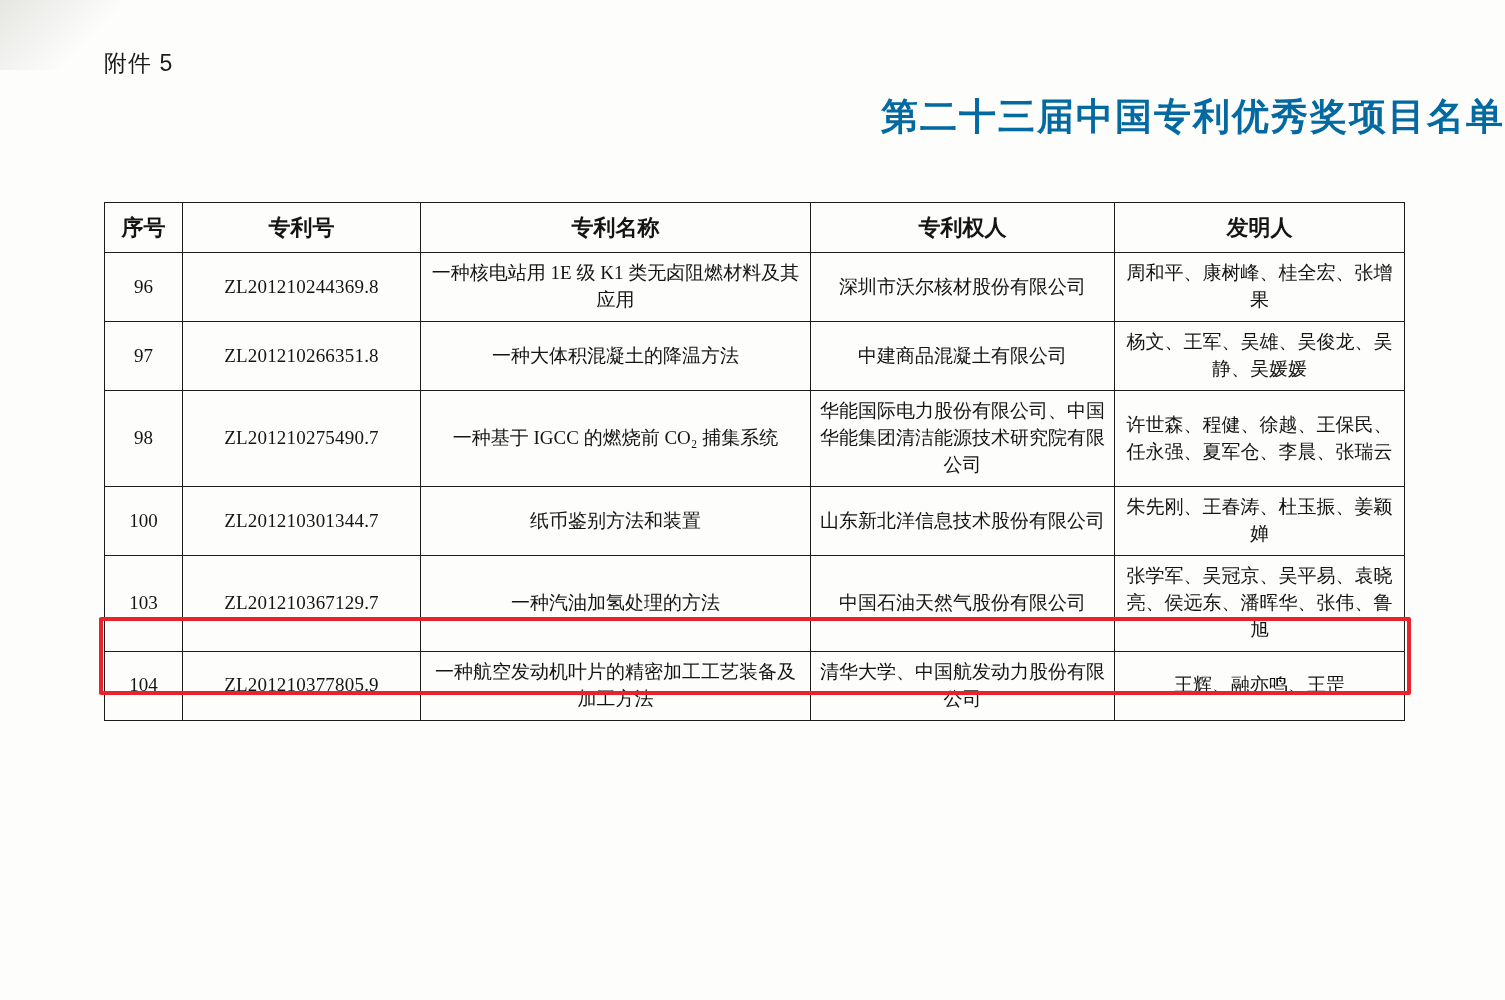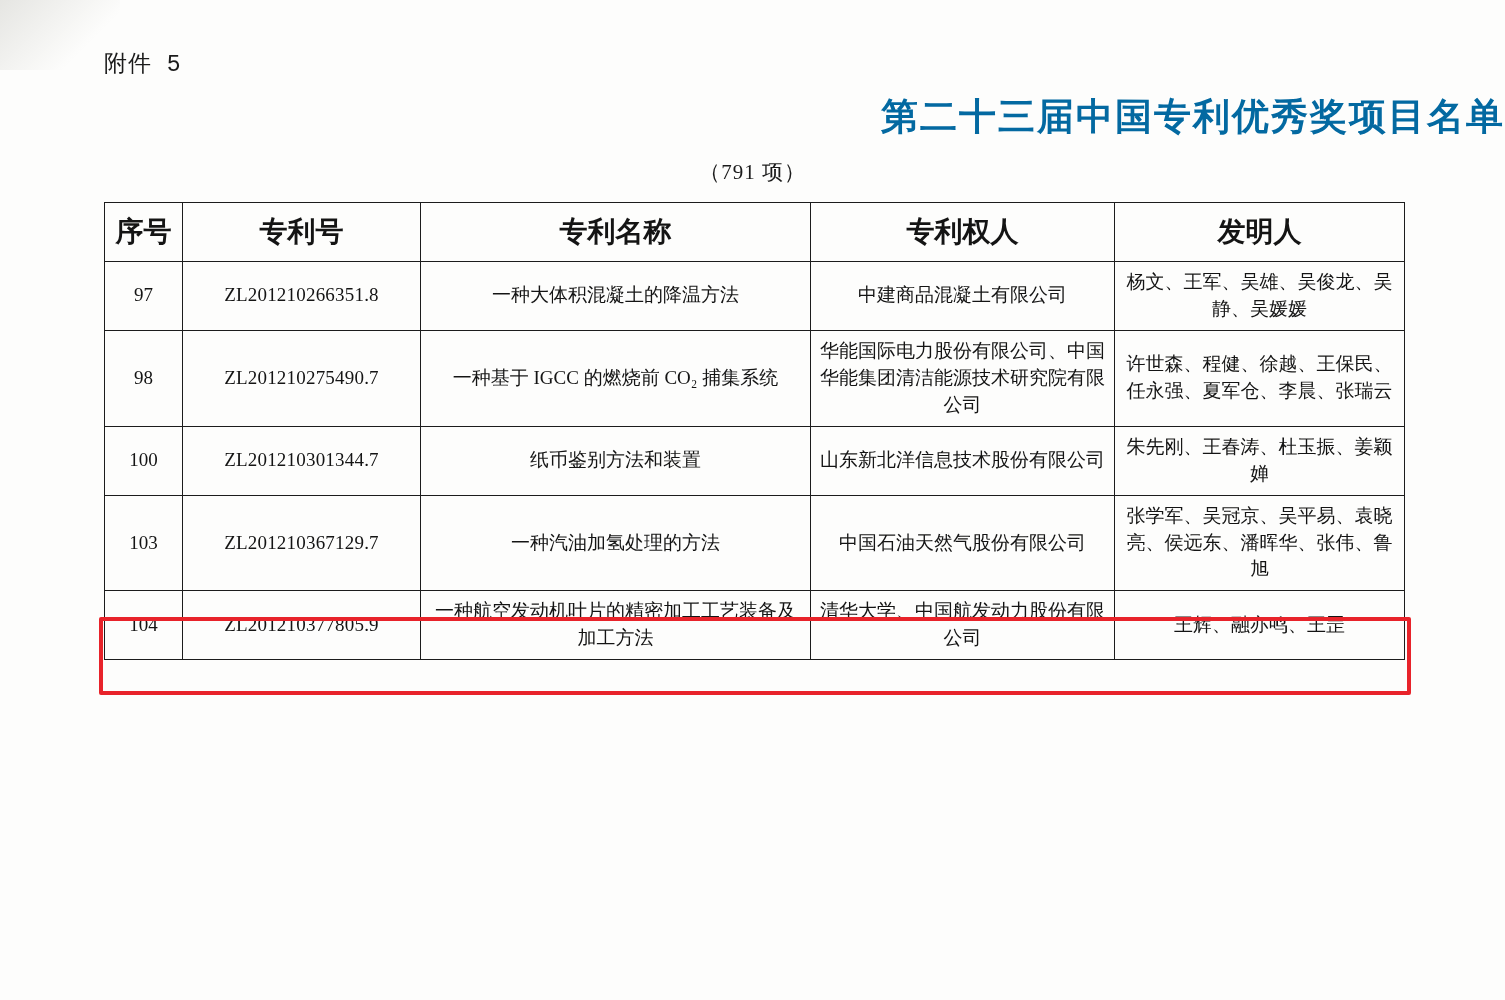--- a/index.html
+++ b/index.html
@@ -29,21 +29,21 @@
     height: 70px;
     background: linear-gradient(135deg, rgba(210,210,205,0.55), rgba(255,255,255,0) 70%);
     pointer-events: none;
   }
   .attachment-label {
     position: absolute;
     left: 104px;
     top: 48px;
     font-size: 23px;
     letter-spacing: 1px;
-    font-family: Liberation Mono, monospace;
+    font-family: Liberation Sans, sans-serif;
     color: #1b1b1b;
   }
   .doc-title {
     position: absolute;
     left: 0;
     right: 0;
     top: 92px;
     text-align: right;
     font-size: 37px;
     font-weight: bold;
@@ -78,21 +78,21 @@
     text-align: center;
     vertical-align: middle;
     padding: 7px 6px;
     font-size: 19px;
     line-height: 1.42;
     font-family: "Liberation Serif", serif;
     color: #141414;
   }
   table.patent-table th {
     font-weight: bold;
-    font-size: 28px;
+    font-size: 22px;
     padding: 9px 6px;
     text-align: center;
   }
   col.c-seq { width: 78px; }
   col.c-no { width: 238px; }
   col.c-name { width: 390px; }
   col.c-owner { width: 304px; }
   col.c-inv { width: 290px; }
 
   td.cell-seq { font-size: 20px; }
@@ -113,41 +113,47 @@
 </head>
 <body>
 
 <div class="page">
   <div class="scan-corner"></div>
 
   <div class="attachment-label">附件 5</div>
 
   <div class="doc-title">第二十三届中国专利优秀奖项目名单</div>
 
-  <div class="doc-subtitle">（791 项）</div>
 
   <div class="table-wrap">
     <table class="patent-table">
       <colgroup>
         <col class="c-seq">
         <col class="c-no">
         <col class="c-name">
         <col class="c-owner">
         <col class="c-inv">
       </colgroup>
       <thead>
         <tr>
           <th>序号</th>
           <th>专利号</th>
           <th>专利名称</th>
           <th>专利权人</th>
           <th>发明人</th>
         </tr>
       </thead>
       <tbody id="table-body">
+          <tr>
+            <td class="cell-seq">96</td>
+            <td class="cell-no">ZL201210244369.8</td>
+            <td class="cell-name">一种核电站用 1E 级 K1 类无卤阻燃材料及其应用</td>
+            <td class="cell-owner">深圳市沃尔核材股份有限公司</td>
+            <td class="cell-inv">周和平、康树峰、桂全宏、张增果</td>
+          </tr>
           <tr>
             <td class="cell-seq">97</td>
             <td class="cell-no">ZL201210266351.8</td>
             <td class="cell-name">一种大体积混凝土的降温方法</td>
             <td class="cell-owner">中建商品混凝土有限公司</td>
             <td class="cell-inv">杨文、王军、吴雄、吴俊龙、吴静、吴媛媛</td>
           </tr>
           <tr>
             <td class="cell-seq">98</td>
             <td class="cell-no">ZL201210275490.7</td>

